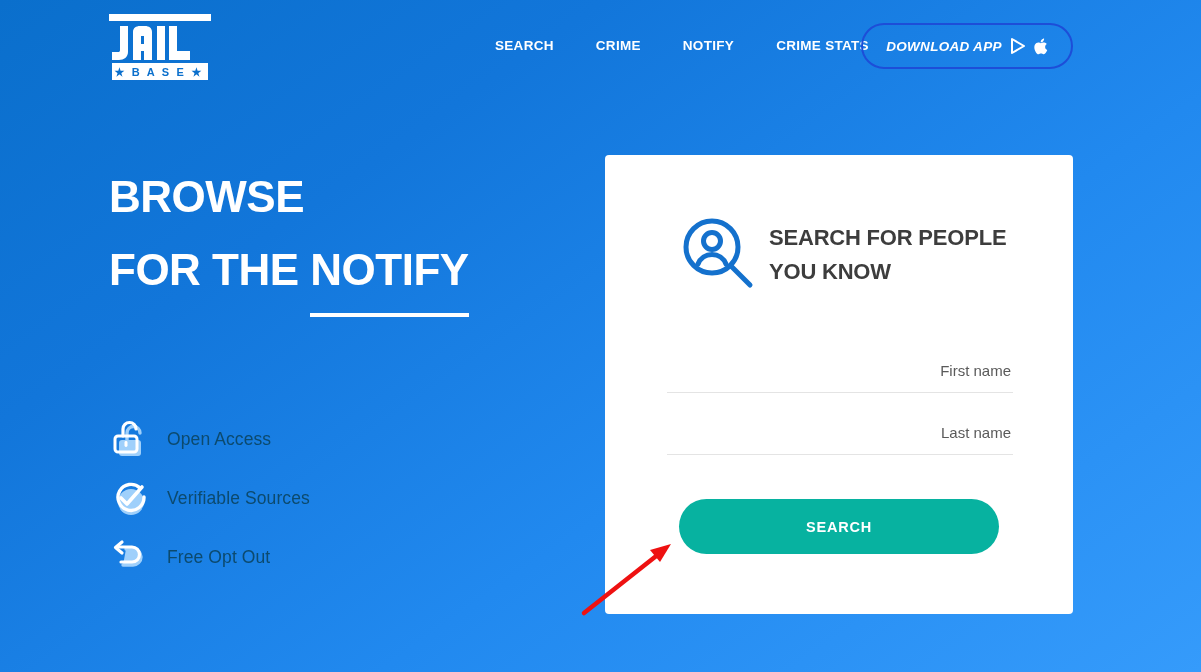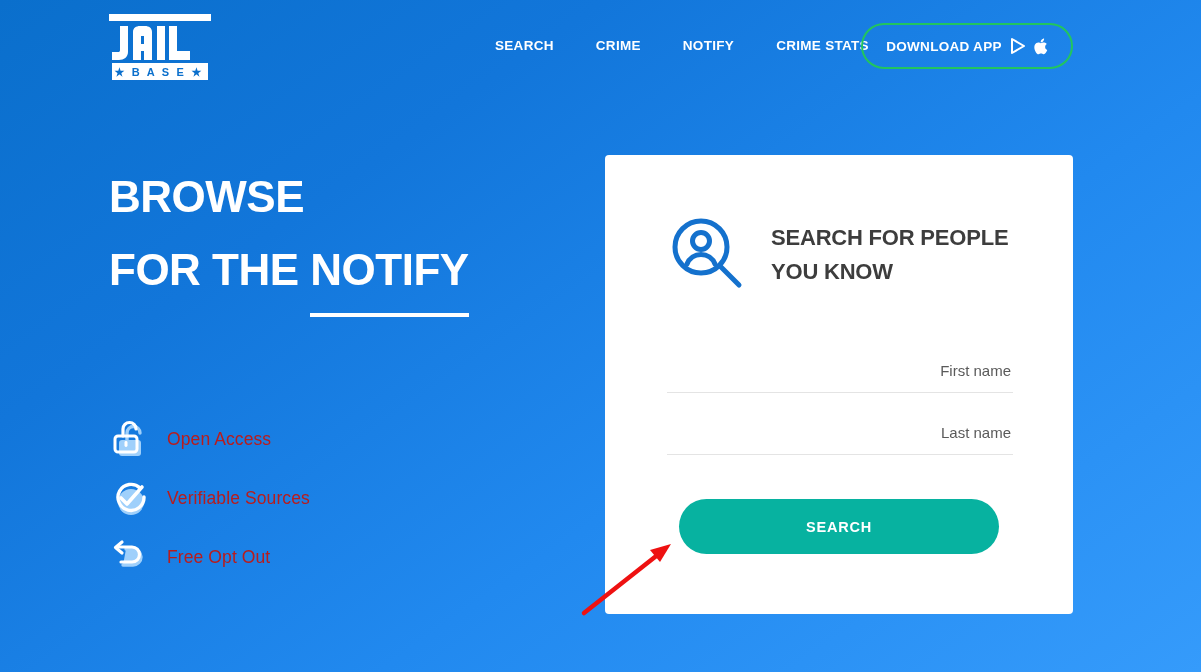--- a/index.html
+++ b/index.html
@@ -58,33 +58,34 @@
     cursor: pointer;
   }
   .nav-item:last-of-type { margin-right: 12px; }
 
   .download-btn {
     position: absolute;
     left: 861px;
     top: 23px;
     width: 212px;
     height: 46px;
-    border: 2px solid #22c55e;
+    border: 2px solid #1d4ed8;
     border-radius: 24px;
     background: transparent;
     color: #ffffff;
     font-family: "Liberation Sans", sans-serif;
     font-size: 13.5px;
     font-weight: bold;
     letter-spacing: 0.3px;
     display: flex;
     align-items: center;
     justify-content: center;
     gap: 9px;
     cursor: pointer;
+    font-style: italic;
   }
   .download-btn .store-icons {
     display: inline-flex;
     align-items: center;
     gap: 8px;
   }
 
   
   .hero {
     position: absolute;
@@ -128,44 +129,44 @@
     height: 59px;
     gap: 16px;
   }
   .feature-icon {
     width: 42px;
     height: 42px;
     flex: 0 0 42px;
     position: relative;
   }
   .feature-label {
-    color: #b91c1c;
+    color: #0c4a6e;
     font-size: 17.5px;
     font-weight: normal;
     letter-spacing: 0.1px;
     white-space: nowrap;
   }
 
   
   .card {
     position: absolute;
     left: 605px;
     top: 155px;
     width: 468px;
     height: 459px;
     background: #ffffff;
     border-radius: 4px;
   }
   .card-head {
     position: absolute;
-    left: 63px;
+    left: 74px;
     top: 60px;
     display: flex;
     align-items: flex-start;
-    gap: 25px;
+    gap: 12px;
   }
   .card-title {
     color: #3d3d3d;
     font-size: 22px;
     font-weight: bold;
     line-height: 34px;
     letter-spacing: -0.2px;
     width: 260px;
     padding-top: 6px;
   }

